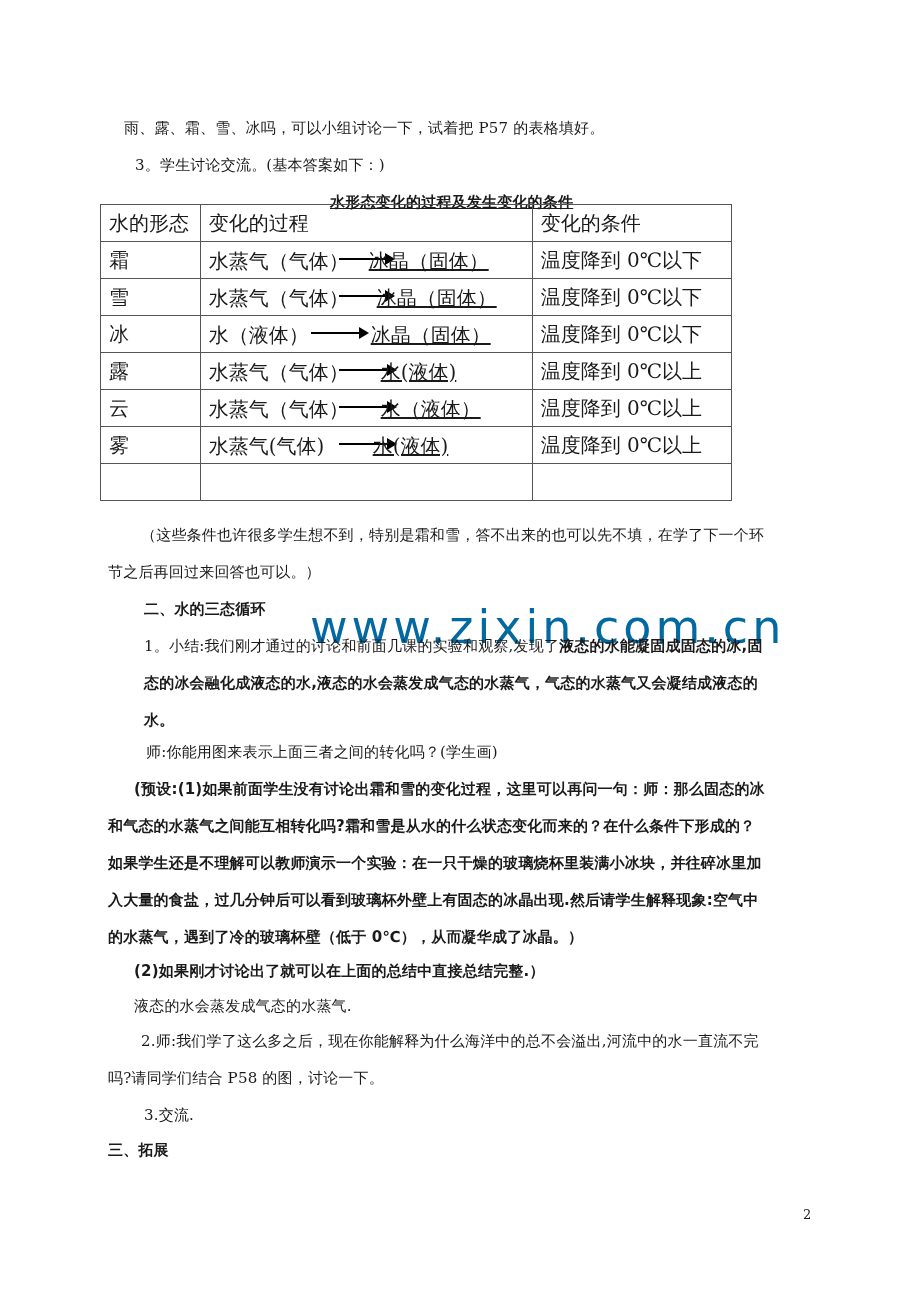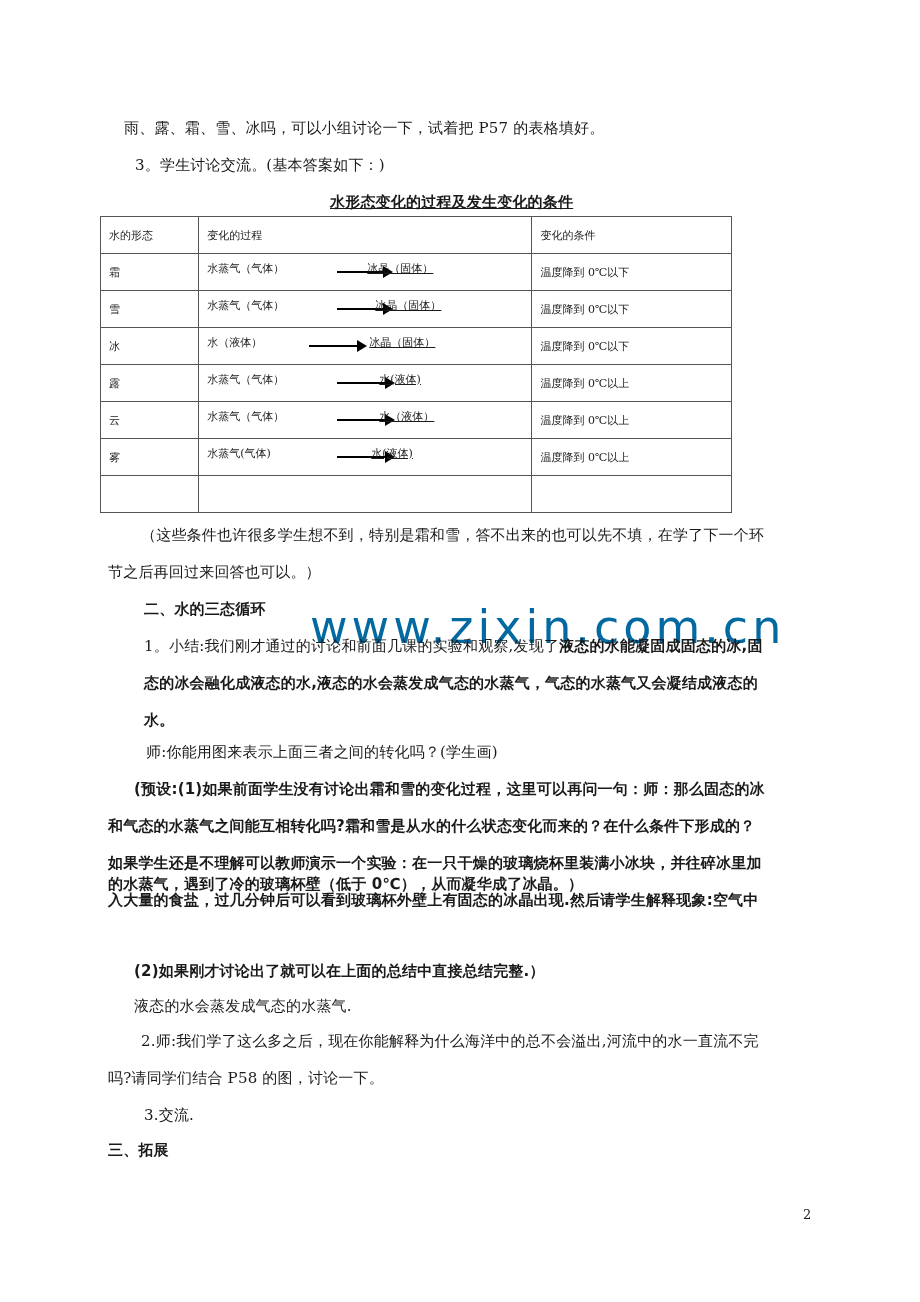--- a/index.html
+++ b/index.html
@@ -17,23 +17,23 @@
 
   .watermark {
     position: absolute; left: 310px; top: 600px;
     font-family: "DejaVu Sans", "Liberation Sans", sans-serif;
     font-size: 46px; color: #0369a1; letter-spacing: 4px;
     white-space: nowrap; z-index: 0;
   }
   .content { position: relative; z-index: 1; }
 
   table.water {
-    position: absolute; left: 100px; top: 216px;
+    position: absolute; left: 100px; top: 204px;
     width: 632px; border-collapse: collapse;
-    font-size: 11px;
+    font-size: 20px;
   }
   table.water td {
     border: 1.4px solid #555;
     height: 36px; padding: 0 0 0 8px;
     vertical-align: middle; white-space: nowrap;
     position: relative;
   }
   table.water td.c1 { width: 98px; }
   table.water td.c2 { width: 325px; }
   table.water td.c3 { width: 210px; }
@@ -117,21 +117,21 @@
   <div class="line" style="left:144px; top:636px;"><span>1。小结:我们刚才通过的讨论和前面几课的实验和观察,发现了</span><span class="bold">液态的水能凝固成固态的冰,固</span></div>
   <div class="line bold" style="left:144px; top:673px;">态的冰会融化成液态的水,液态的水会蒸发成气态的水蒸气，气态的水蒸气又会凝结成液态的</div>
   <div class="line bold" style="left:144px; top:710px;">水。</div>
 
   <div class="line" style="left:146px; top:742px;">师:你能用图来表示上面三者之间的转化吗？(学生画)</div>
 
   <div class="line bold" style="left:134px; top:779px;">(预设:(1)如果前面学生没有讨论出霜和雪的变化过程，这里可以再问一句：师：那么固态的冰</div>
   <div class="line bold" style="left:108px; top:816px;">和气态的水蒸气之间能互相转化吗?霜和雪是从水的什么状态变化而来的？在什么条件下形成的？</div>
   <div class="line bold" style="left:108px; top:853px;">如果学生还是不理解可以教师演示一个实验：在一只干燥的玻璃烧杯里装满小冰块，并往碎冰里加</div>
   <div class="line bold" style="left:108px; top:890px;">入大量的食盐，过几分钟后可以看到玻璃杯外壁上有固态的冰晶出现.然后请学生解释现象:空气中</div>
-  <div class="line bold" style="left:108px; top:874px;">的水蒸气，遇到了冷的玻璃杯壁（低于 0℃），从而凝华成了冰晶。）</div>
+  <div class="line bold" style="left:108px; top:927px;">的水蒸气，遇到了冷的玻璃杯壁（低于 0℃），从而凝华成了冰晶。）</div>
   <div class="line bold" style="left:134px; top:961px;">(2)如果刚才讨论出了就可以在上面的总结中直接总结完整.）</div>
 
   <div class="line" style="left:134px; top:996px;">液态的水会蒸发成气态的水蒸气.</div>
 
   <div class="line" style="left:141px; top:1031px;">2.师:我们学了这么多之后，现在你能解释为什么海洋中的总不会溢出,河流中的水一直流不完</div>
   <div class="line" style="left:108px; top:1068px;">吗?请同学们结合 P58 的图，讨论一下。</div>
 
   <div class="line" style="left:144px; top:1105px;">3.交流.</div>
 
   <div class="line bold" style="left:108px; top:1140px;">三、拓展</div>

